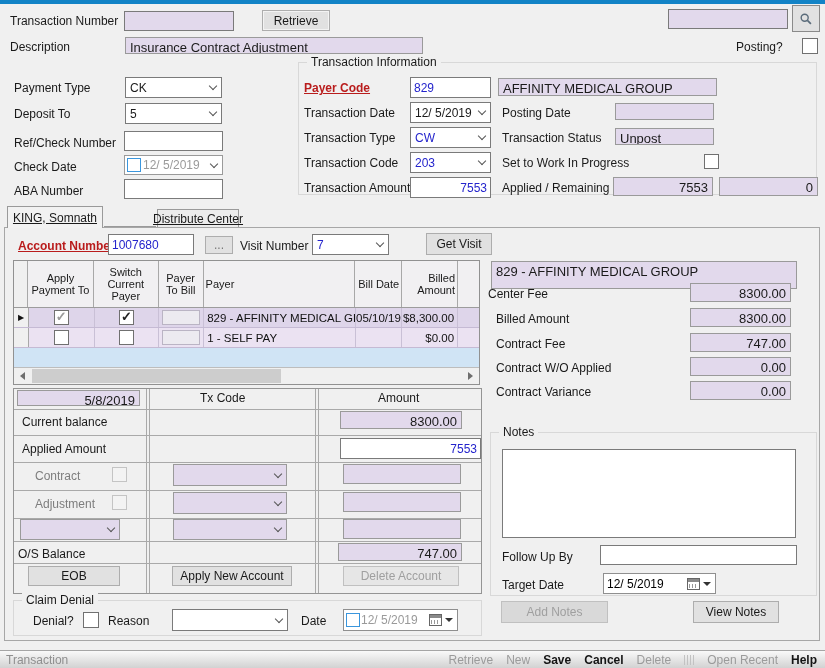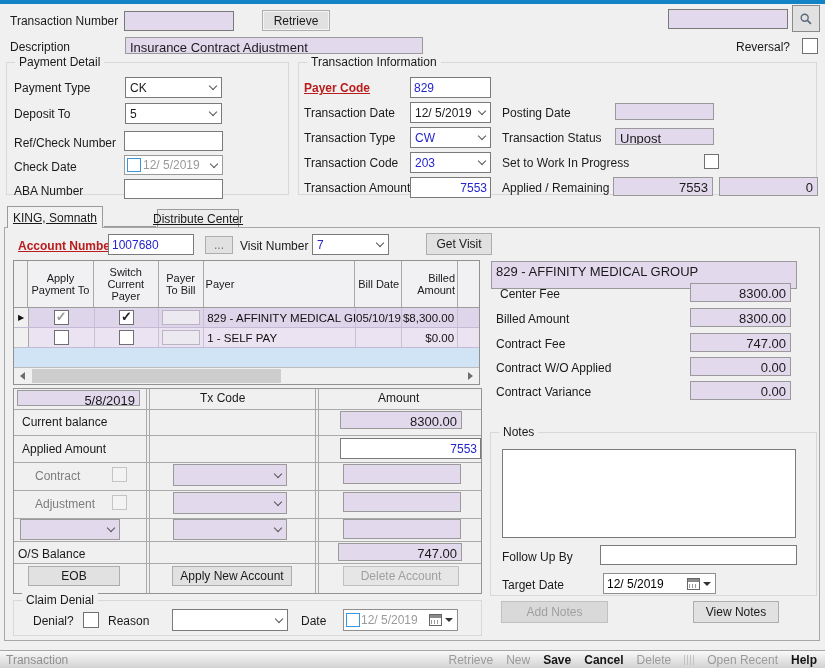--- a/index.html
+++ b/index.html
@@ -86,26 +86,23 @@
     <span class="mag">
       <svg width="16" height="16" viewBox="0 0 16 16">
           <circle cx="6.5" cy="6.5" r="4" fill="none" stroke="#5a6b7a" stroke-width="1.6"></circle>
           <line x1="9.6" y1="9.6" x2="13.6" y2="13.6" stroke="#5a6b7a" stroke-width="1.9"></line>
         </svg>
     </span>
   </button>
 
   <span class="lbl" style="left:10px;top:40px;">Description</span>
   <div class="ro" style="left:125px;top:37px;width:298px;height:17px;">Insurance Contract Adjustment</div>
-  <span class="lbl" style="left:736px;top:40px;">Reversal?</span>
+  <span class="lbl" style="left:736px;top:40px;">Posting?</span>
   <span class="cb" style="left:802px;top:38px;width:14px;height:14px;"></span>
 
-  <div class="grp" style="left:6px;top:62px;width:283px;height:133px;">
-    <span class="grp-label">Payment Detail</span>
-  </div>
   <span class="lbl" style="left:14px;top:81px;">Payment Type</span>
   <div class="combo" style="left:125px;top:77px;width:97px;height:21px;">
     <span class="val">CK</span>
     <span class="chev"></span>
   </div>
   <span class="lbl" style="left:14px;top:107px;">Deposit To</span>
   <div class="combo" style="left:125px;top:103px;width:97px;height:21px;">
     <span class="val">5</span>
     <span class="chev"></span>
   </div>
@@ -118,20 +115,21 @@
     <span class="chev"></span>
   </div>
   <span class="lbl" style="left:14px;top:184px;">ABA Number</span>
   <input class="tb" style="left: 124px; top: 179px; width: 99px; height: 20px;">
 
   <div class="grp" style="left:298px;top:62px;width:519px;height:133px;">
     <span class="grp-label">Transaction Information</span>
   </div>
   <a class="link" style="left:304px;top:81px;">Payer Code</a>
   <input class="tb blue" style="left: 410px; top: 77px; width: 81px; height: 21px;" value="829">
+  <div class="ro" style="left:498px;top:78px;width:219px;height:18px;">AFFINITY MEDICAL GROUP</div>
 
   <span class="lbl" style="left:304px;top:106px;">Transaction Date</span>
   <div class="combo" style="left:410px;top:102px;width:81px;height:21px;">
     <span class="val">12/ 5/2019</span>
     <span class="chev"></span>
   </div>
   <span class="lbl" style="left:502px;top:106px;">Posting Date</span>
   <div class="ro" style="left:615px;top:103px;width:99px;height:17px;"></div>
 
   <span class="lbl" style="left:304px;top:131px;">Transaction Type</span>
@@ -216,21 +214,21 @@
     </div>
     <div class="gempty"></div>
     <div class="hscroll">
       <span class="sarrow left"></span>
       <span class="sarrow right"></span>
       <span class="sthumb" style="left:18px;width:249px;"></span>
     </div>
   </div>
 
   <div class="ro" style="left:491px;top:261px;width:306px;height:28px;font-weight:normal;">829 - AFFINITY MEDICAL GROUP</div>
-  <span class="lbl" style="left:500px;top:287px;">Center Fee</span>
+  <span class="lbl" style="left:488px;top:287px;">Center Fee</span>
   <div class="ro right" style="left:690px;top:283px;width:101px;height:19px;">8300.00</div>
   <span class="lbl" style="left:496px;top:312px;">Billed Amount</span>
   <div class="ro right" style="left:690px;top:308px;width:101px;height:19px;">8300.00</div>
   <span class="lbl" style="left:496px;top:337px;">Contract Fee</span>
   <div class="ro right" style="left:690px;top:333px;width:101px;height:19px;">747.00</div>
   <span class="lbl" style="left:496px;top:361px;">Contract W/O Applied</span>
   <div class="ro right" style="left:690px;top:357px;width:101px;height:19px;">0.00</div>
   <span class="lbl" style="left:496px;top:385px;">Contract Variance</span>
   <div class="ro right" style="left:690px;top:381px;width:101px;height:19px;">0.00</div>
 

